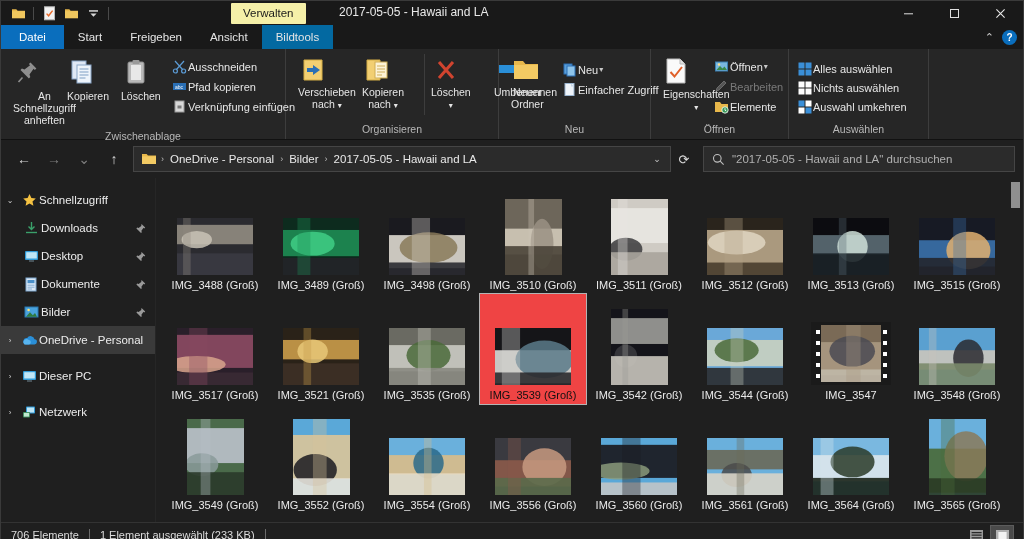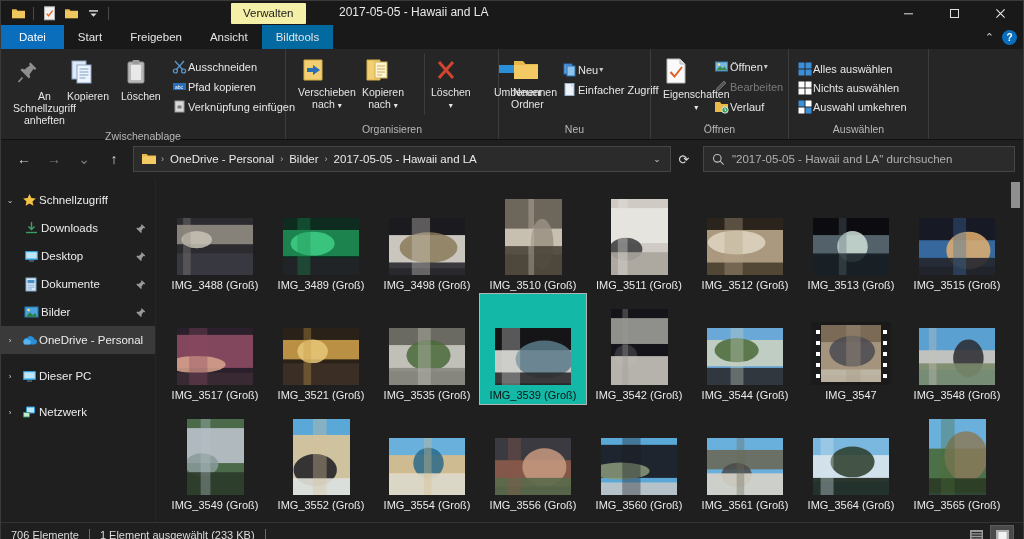--- a/index.html
+++ b/index.html
@@ -100,21 +100,21 @@
   .content { flex:1; position:relative; overflow:hidden; background:#1f1f1f; }
   .grid { display:flex; flex-wrap:wrap; padding:6px 0 0 6px; align-content:flex-start; }
   .cell { width:106px; height:110px; display:flex; flex-direction:column;
           align-items:center; justify-content:flex-end; padding-bottom:2px;
           position:relative; }
   .cell .thumbwrap { flex:1; display:flex; align-items:flex-end;
                      justify-content:center; width:100%; padding-bottom:3px; }
   .thumb { display:block; }
   .cap { font-size:11px; color:#eaeaea; white-space:nowrap; line-height:14px;
          padding:0 2px; }
-  .cell.selected { background:#14b8a6; outline:1px solid #b4b4b4; }
+  .cell.selected { background:#ef4444; outline:1px solid #b4b4b4; }
   .cell.selected .cap { color:#111; }
   .filmstrip { border:3px solid #1a1a1a; background:#1a1a1a; position:relative;
                display:flex; }
   .perf { width:7px; display:flex; flex-direction:column; justify-content:space-around;
           align-items:center; background:#1a1a1a; padding:1px 0; }
   .perf i { width:4px; height:4px; background:#fff; display:block; }
 
   
   .vscroll { position:absolute; right:0; top:0; width:15px; height:100%;
              background:#1f1f1f; }
@@ -382,21 +382,21 @@
             <span>Bearbeiten</span>
           </div>
           <div class="smallbtn">
             <span class="ico">
               <svg width="15" height="15" viewBox="0 0 15 15">
                   <path d="M1 3h5l1.5 2H14v8H1z" fill="#e8b84b"></path>
                   <circle cx="11" cy="11" r="3.2" fill="#3a9a5a" stroke="#fff" stroke-width="0.8"></circle>
                   <path d="M11 9.2v2l1.3.9" stroke="#fff" stroke-width="0.9" fill="none"></path>
                 </svg>
             </span>
-            <span>Verlauf</span>
+            <span>Elemente</span>
           </div>
         </div>
       </div>
       <div class="rgroup-label">Öffnen</div>
     </div>
 
     <div class="rgroup" style="width:140px;">
       <div class="rgroup-body">
         <div class="smallcol" style="padding-top:6px;">
           <div class="smallbtn">

